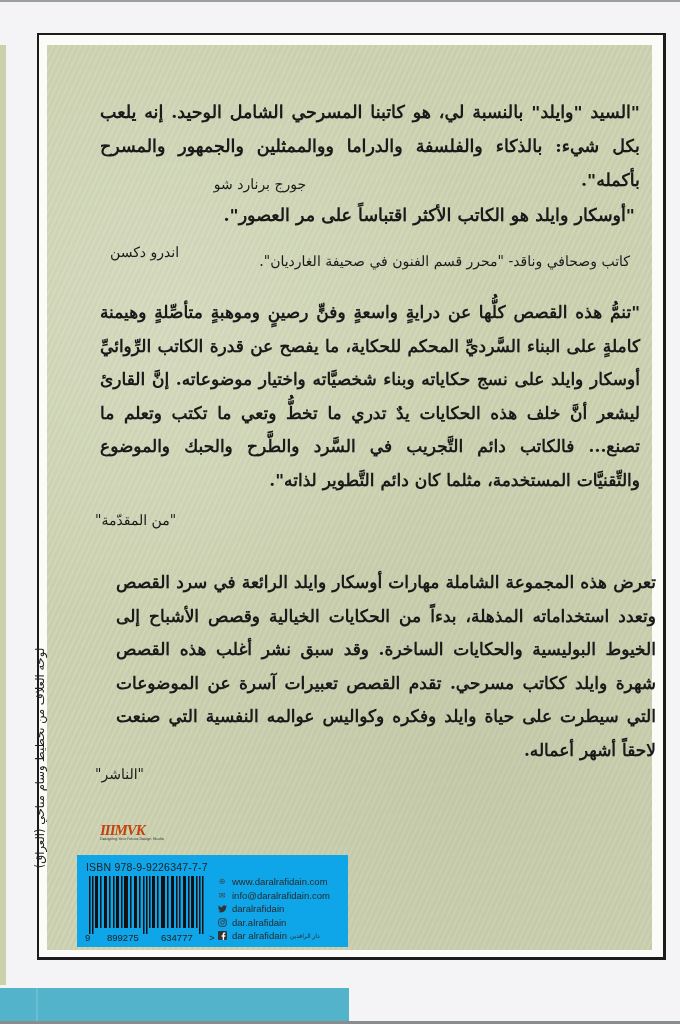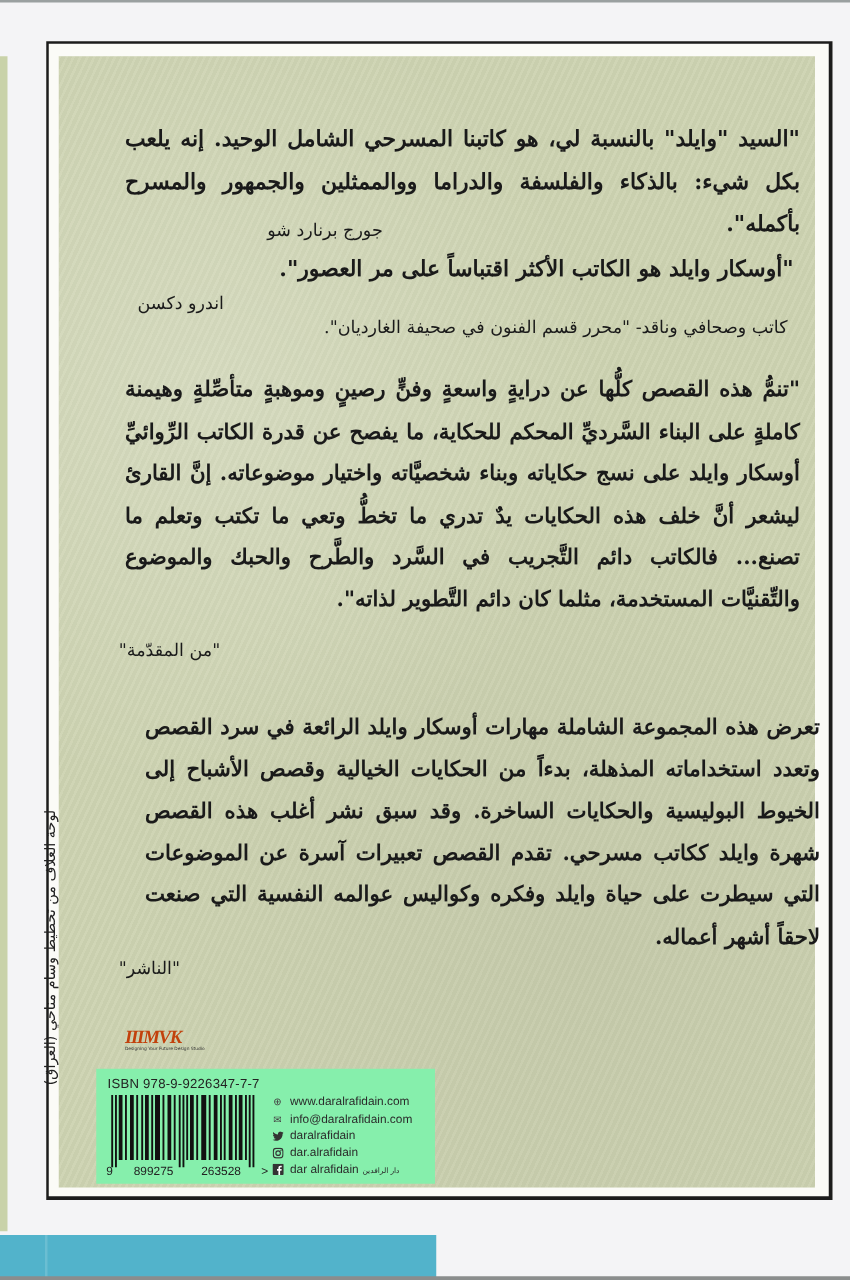--- a/index.html
+++ b/index.html
@@ -31,21 +31,21 @@
         repeating-linear-gradient(115deg, rgba(255,255,255,0.05) 0 2px, rgba(0,0,0,0.02) 2px 5px);
     }
     .text-block {
       position: absolute; direction: rtl; text-align: justify;
       color: #1a1a1a; font-family: "DejaVu Serif", serif;
     }
     .quote1 { left: 100px; top: 95px; width: 540px; font-size: 17.5px; line-height: 34px; font-weight: bold; text-align-last: right; }
     .attr { position: absolute; direction: rtl; font-size: 14px; color: #1a1a1a; font-family: "DejaVu Serif", serif; }
     .attr-shaw { left: 190px; top: 176px; width: 140px; text-align: center; }
     .quote2 { left: 180px; top: 205px; width: 455px; font-size: 17.5px; font-weight: bold; text-align: right; }
-    .attr-dixon { left: 110px; top: 234px; width: 140px; text-align: left; }
+    .attr-dixon { left: 110px; top: 244px; width: 140px; text-align: left; }
     .attr-dixon-role { left: 100px; top: 253px; width: 530px; text-align: right; font-size: 14px; }
     .para1 { left: 100px; top: 296px; width: 540px; font-size: 17px; line-height: 33.5px; font-weight: bold; text-align-last: right; }
     .attr-intro { left: 95px; top: 512px; width: 120px; text-align: left; font-size: 14px; }
     .para2 { left: 116px; top: 566px; width: 540px; font-size: 17px; line-height: 33.5px; font-weight: bold; text-align-last: right; }
     .attr-publisher { left: 95px; top: 766px; width: 120px; text-align: left; font-size: 14px; }
     .vertical-credit {
       position: absolute; left: 26px; top: 638px; width: 28px; height: 240px;
       display: flex; align-items: center; justify-content: center;
     }
     .vertical-credit span {
@@ -53,21 +53,21 @@
       transform: rotate(-90deg); font-size: 11.5px; color: #222;
       font-family: "DejaVu Sans", sans-serif;
     }
     .design-logo {
       position: absolute; left: 100px; top: 822px; width: 80px; height: 30px;
     }
     .design-logo .mark { font-family: Liberation Serif, serif; font-weight: bold; font-style: italic; font-size: 15px; color: #c2410c; letter-spacing: -1px; }
     .design-logo .tag { font-family: "DejaVu Sans", sans-serif; font-size: 3.5px; color: #333; margin-top: -2px; white-space: nowrap; }
     .isbn-box {
       position: absolute; left: 77px; top: 855px; width: 271px; height: 92px;
-      background: #86efac;
+      background: #0ea5e9;
     }
     .isbn-label {
       position: absolute; left: 9px; top: 6px; font-size: 10.5px; color: #222;
       font-family: "Liberation Sans", sans-serif; letter-spacing: 0.2px;
     }
     .barcode { position: absolute; left: 10px; top: 21px; width: 125px; height: 58px; }
     .barcode-nums { position: absolute; left: 6px; top: 77px; width: 140px; font-family: "Liberation Sans", sans-serif; font-size: 9.5px; color: #222; }
     .barcode-nums span { position: absolute; top: 0; }
     .contacts { position: absolute; left: 140px; top: 20px; width: 128px; }
     .contact {
@@ -148,21 +148,21 @@
         <rect x="101" y="0" width="1.5" height="52"></rect>
         <rect x="104" y="0" width="3" height="52"></rect>
         <rect x="109" y="0" width="1.5" height="52"></rect>
         <rect x="112" y="0" width="1.5" height="58"></rect>
         <rect x="115" y="0" width="1.5" height="58"></rect>
       </g>
     </svg>
     <div class="barcode-nums">
       <span style="left:2px">9</span>
       <span style="left:24px">899275</span>
-      <span style="left:78px">263528</span>
+      <span style="left:78px">634777</span>
       <span style="left:126px">&gt;</span>
     </div>
 
     <div class="contacts">
       <div class="contact">
         <span class="ic">⊕</span>
         <span>www.daralrafidain.com</span>
       </div>
       <div class="contact">
         <span class="ic">✉</span>

